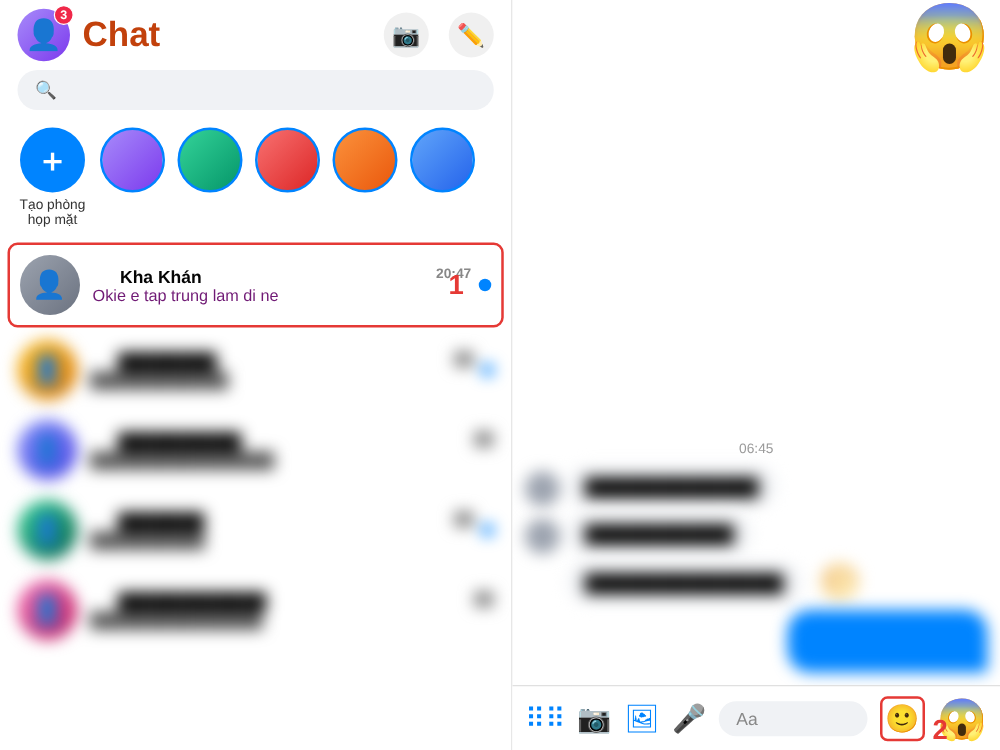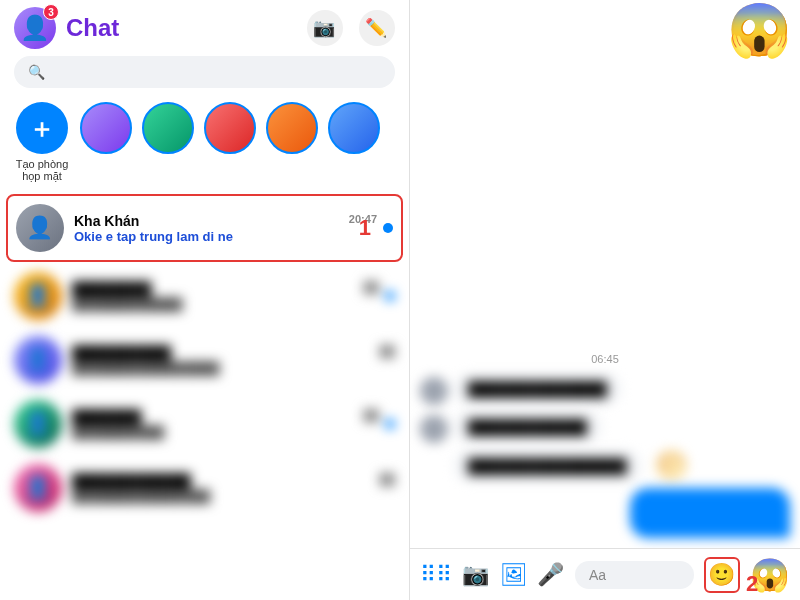--- a/index.html
+++ b/index.html
@@ -57,23 +57,23 @@
       border-radius: 50%;
       width: 16px;
       height: 16px;
       display: flex;
       align-items: center;
       justify-content: center;
       border: 1.5px solid #fff;
     }
 
     .header-title {
-      font-size: 24px;
+      font-size: 28px;
       font-weight: 700;
-      color: #6d28d9;
+      color: #c2410c;
       flex: 1;
     }
 
     .header-icons {
       display: flex;
       gap: 16px;
     }
 
     .icon-btn {
       width: 36px;
@@ -209,40 +209,41 @@
 
     .conv-name {
       font-size: 14px;
       font-weight: 600;
       color: #050505;
       white-space: nowrap;
       overflow: hidden;
       text-overflow: ellipsis;
       display: flex;
       justify-content: space-between;
+      margin-left: 22px;
     }
 
     .conv-time {
       font-size: 11px;
       color: #888;
       margin-left: 6px;
       flex-shrink: 0;
     }
 
     .conv-preview {
       font-size: 13px;
       color: #555;
       white-space: nowrap;
       overflow: hidden;
       text-overflow: ellipsis;
     }
 
     .conv-preview.bold {
-      font-weight: 700;
-      color: #1d4ed8;
+      font-weight: 400;
+      color: #701a75;
     }
 
     .unread-dot {
       width: 10px;
       height: 10px;
       border-radius: 50%;
       background: #0084ff;
       flex-shrink: 0;
       margin-left: 6px;
     }

